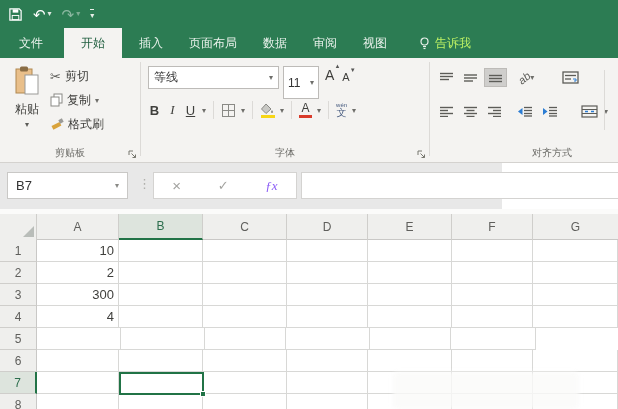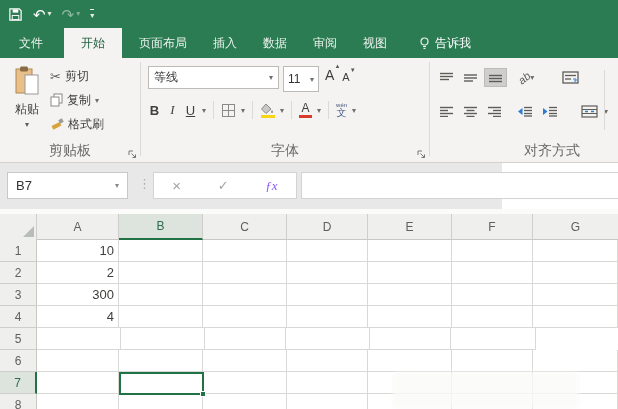--- a/index.html
+++ b/index.html
@@ -14,50 +14,50 @@
   .qat-caret { font-size:8px; color:#dfe9e2; margin-left:2px; }
   .dim { opacity:.45; }
   .qat-custom { border-top:1px solid #e8efe9; padding-top:1px; font-size:8px; color:#e8efe9; }
 
   .tabrow { position:absolute; left:0; top:28px; width:618px; height:30px;
     background:#2c7c53; display:flex; align-items:stretch; }
   .tab { display:flex; align-items:center; padding:0 13px; color:#eaf2ec;
     font-size:12px; cursor:default; white-space:nowrap; }
   .tab.first { margin-left:6px; }
   .tab.active { background:#f4f3f1; color:#215f40; margin-left:8px; margin-right:4px; padding:0 17px; }
-  .tab.tellme { margin-left:6px; color:#ffffff;justify-content:flex-end; }
+  .tab.tellme { margin-left:6px; color:#bef264;justify-content:flex-end; }
   .bulb { margin-right:5px; display:inline-flex; }
 
   
   .ribbon { position:absolute; left:0; top:58px; width:618px; height:105px;
     background:#f4f3f1; border-bottom:1px solid #d4d2cf; }
   .rgroup { position:absolute; top:0; height:104px; }
   .rgroup-label { position:absolute; bottom:2px; left:0; right:0; text-align:center;
-    font-size:14px; color:#6a6a66; }
+    font-size:10px; color:#6a6a66; }
   .vsep { position:absolute; top:4px; height:94px; width:1px; background:#dcdad7; }
   .launcher { position:absolute; right:3px; bottom:3px; }
 
   
   .g-clip { left:0; width:140px; }
   .paste-btn { position:absolute; left:8px; top:7px; width:38px; height:86px;
     display:flex; flex-direction:column; align-items:center; }
   .paste-btn .lbl { font-size:12px; color:#3f3f3c; margin-top:6px; }
   .paste-caret { font-size:8px; color:#5c5c58; margin-top:2px; }
   .clip-col { position:absolute; left:50px; top:9px; display:flex; flex-direction:column; gap:6px; }
   .small-btn { display:flex; align-items:center; gap:4px; font-size:12px; color:#3f3f3c; height:18px; }
   .small-btn .caret { font-size:8px; color:#6e6e6a; }
   .scissors { font-size:13px; color:#5a5a56; }
 
   
   .g-font { left:141px; width:288px; }
   .fontname-box { position:absolute; left:7px; top:8px; width:131px; height:23px;
     background:#fff; border:1px solid #bdbbb8; display:flex; align-items:center;
     padding:0 5px; font-size:12px; color:#333; }
   .fontname-box .caret, .size-box .caret { margin-left:auto; font-size:8px; color:#6e6e6a; }
-  .size-box { position:absolute; left:142px; top:8px; width:36px; height:26px;
+  .size-box { position:absolute; left:142px; top:8px; width:36px; height:33px;
     background:#fff; border:1px solid #bdbbb8; display:flex; align-items:center;
     padding:0 4px; font-size:12px; color:#333; }
   .grow-shrink { position:absolute; left:184px; top:9px; display:flex; gap:8px; align-items:flex-end; }
   .fa { position:relative; color:#3f3f3c; }
   .fa .tick { position:absolute; top:-4px; right:-6px; font-size:6px; color:#555; }
   .fa1 { font-size:14px; } .fa2 { font-size:11px; }
   .font-row2 { position:absolute; left:7px; top:40px; display:flex; align-items:center; gap:5px; height:24px; }
   .biu { font-size:13px; color:#3f3f3c; width:13px; text-align:center; }
   .b { font-weight:bold; } .i { font-style:italic; font-family:"Liberation Serif",serif; }
   .u { text-decoration:underline; }
@@ -147,22 +147,22 @@
     <span class="qat-btn dim">
       <span>↷</span>
       <span class="qat-caret">▾</span>
     </span>
     <span class="qat-custom">▾</span>
   </div>
 
   <div class="tabrow">
     <div class="tab first">文件</div>
     <div class="tab active">开始</div>
+    <div class="tab">插入</div>
     <div class="tab">页面布局</div>
-    <div class="tab">插入</div>
     <div class="tab">数据</div>
     <div class="tab">审阅</div>
     <div class="tab">视图</div>
     <div class="tab tellme">
       <span class="bulb">
         <svg width="11" height="13" viewBox="0 0 11 13">
           <circle cx="5.5" cy="4.5" r="3.5" fill="none" stroke="#e8f0ea" stroke-width="1.2"></circle>
           <line x1="4" y1="9.5" x2="7" y2="9.5" stroke="#e8f0ea" stroke-width="1.2"></line>
           <line x1="4.5" y1="11.5" x2="6.5" y2="11.5" stroke="#e8f0ea" stroke-width="1.2"></line>
         </svg>

